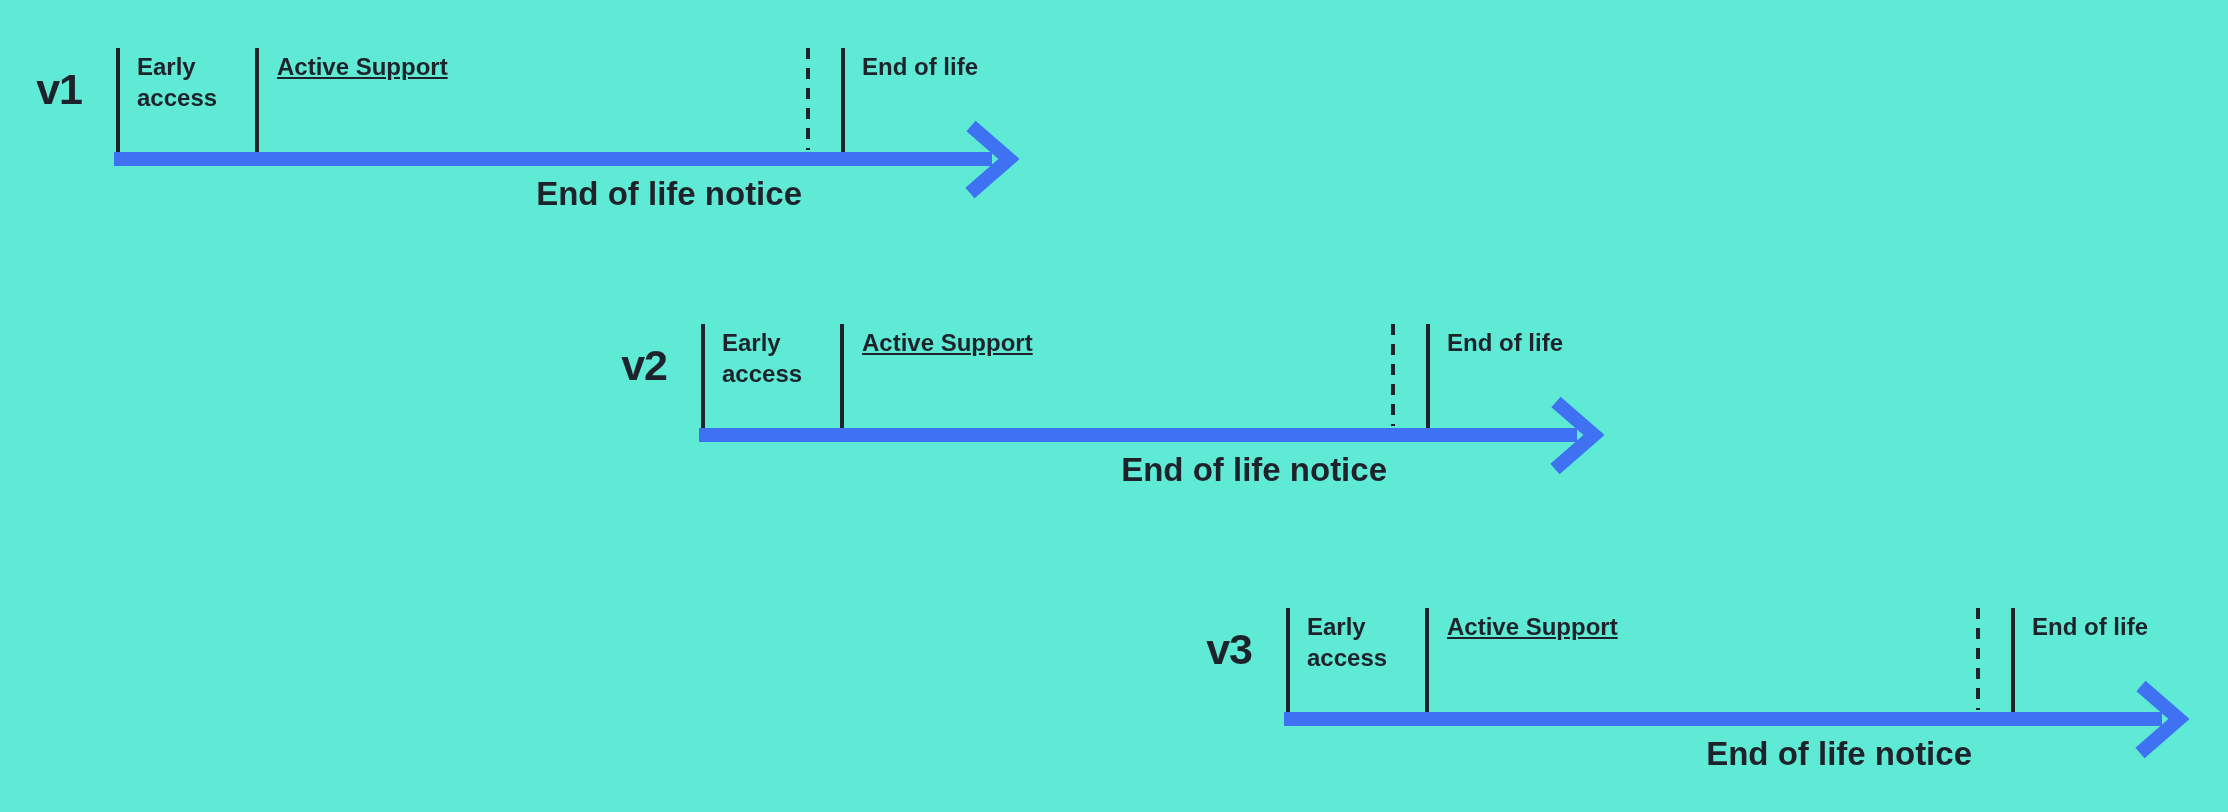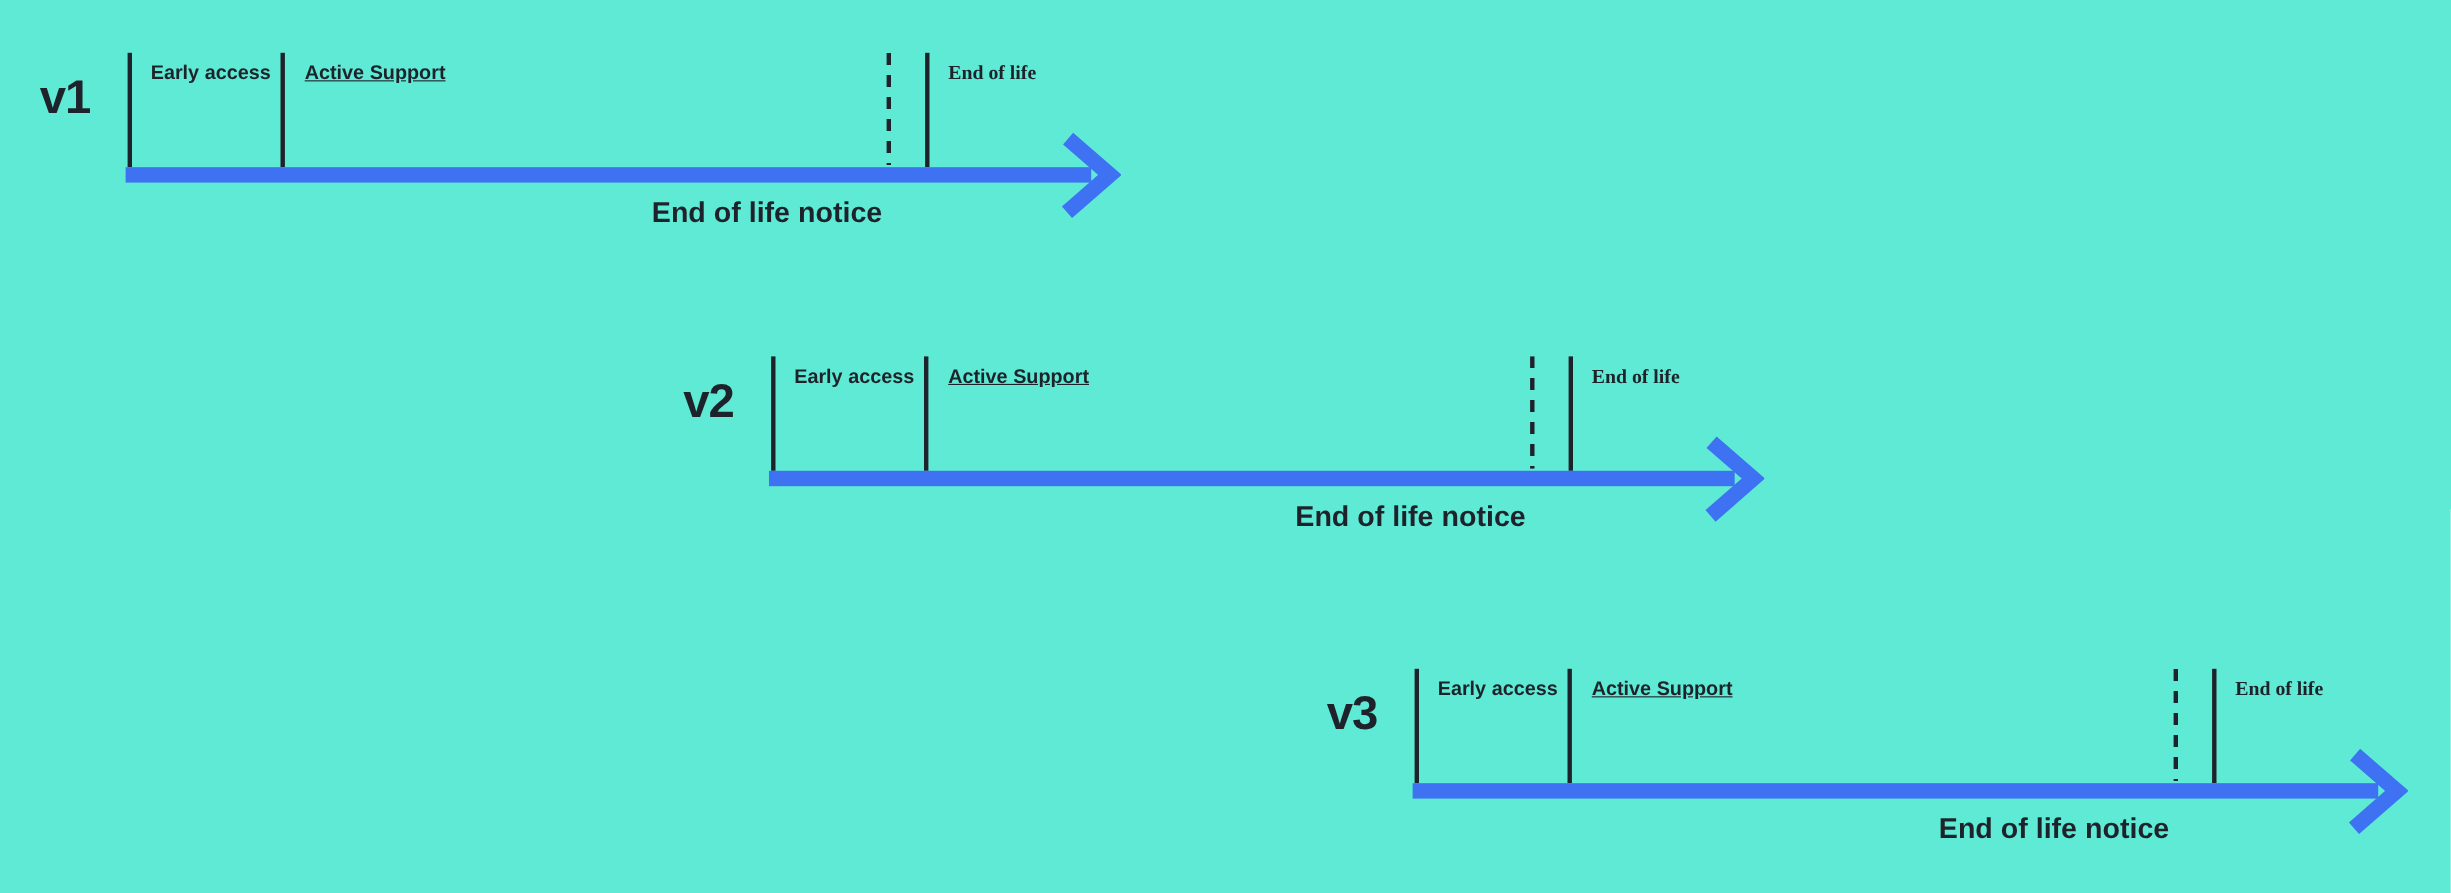--- a/index.html
+++ b/index.html
@@ -57,35 +57,35 @@
       180deg,
       var(--ink, #1e232b) 0px,
       var(--ink, #1e232b) 11px,
       transparent 11px,
       transparent 20px
     );
   }
   .phase-label {
     position: absolute;
     top: 3px;
-    font-size: 18px;
+    font-size: 24px;
     font-weight: 700;
     line-height: 31px;
     color: var(--ink, #1e232b);
   }
   .label-early   { left: 21px;  width: 112px; }
   .label-active  { left: 161px; white-space: nowrap; text-decoration: underline; }
-  .label-eol     { left: 746px; white-space: nowrap; font-family: Liberation Serif, serif; }
+  .label-eol     { left: 746px; white-space: nowrap; }
   .label-notice {
     position: absolute;
     top: 130px;
     left: 286px;
     width: 400px;
     text-align: right;
-    font-size: 26px;
+    font-size: 33px;
     font-weight: 700;
     line-height: 31px;
     white-space: nowrap;
     color: var(--ink, #1e232b);
   }
   .arrow-svg {
     position: absolute;
     left: -2px;
     top: 70px;
     width: 905px;

